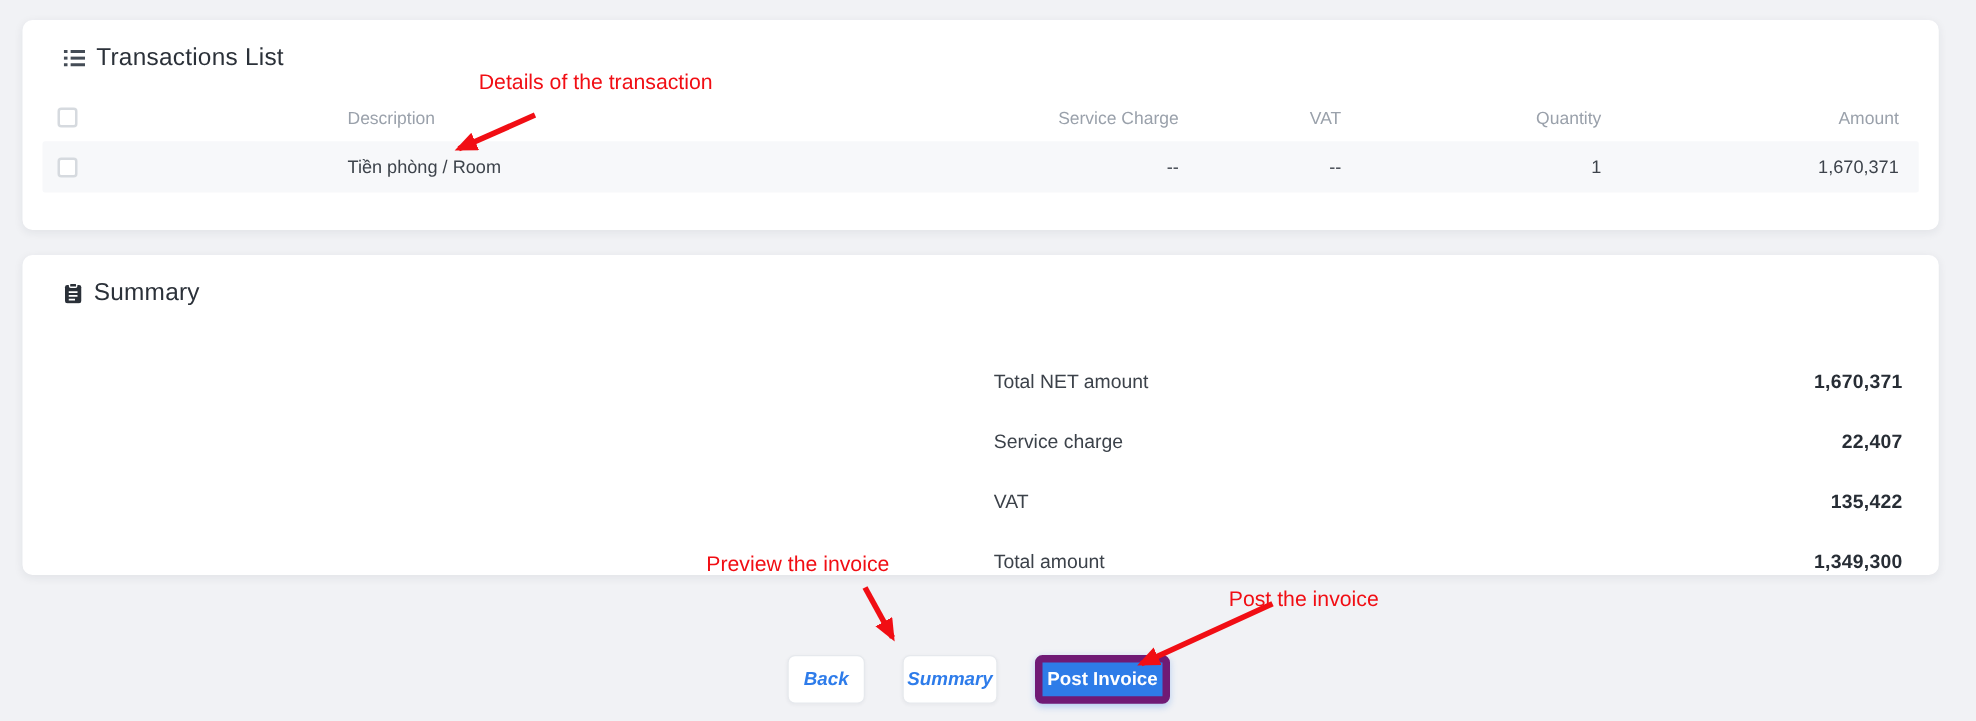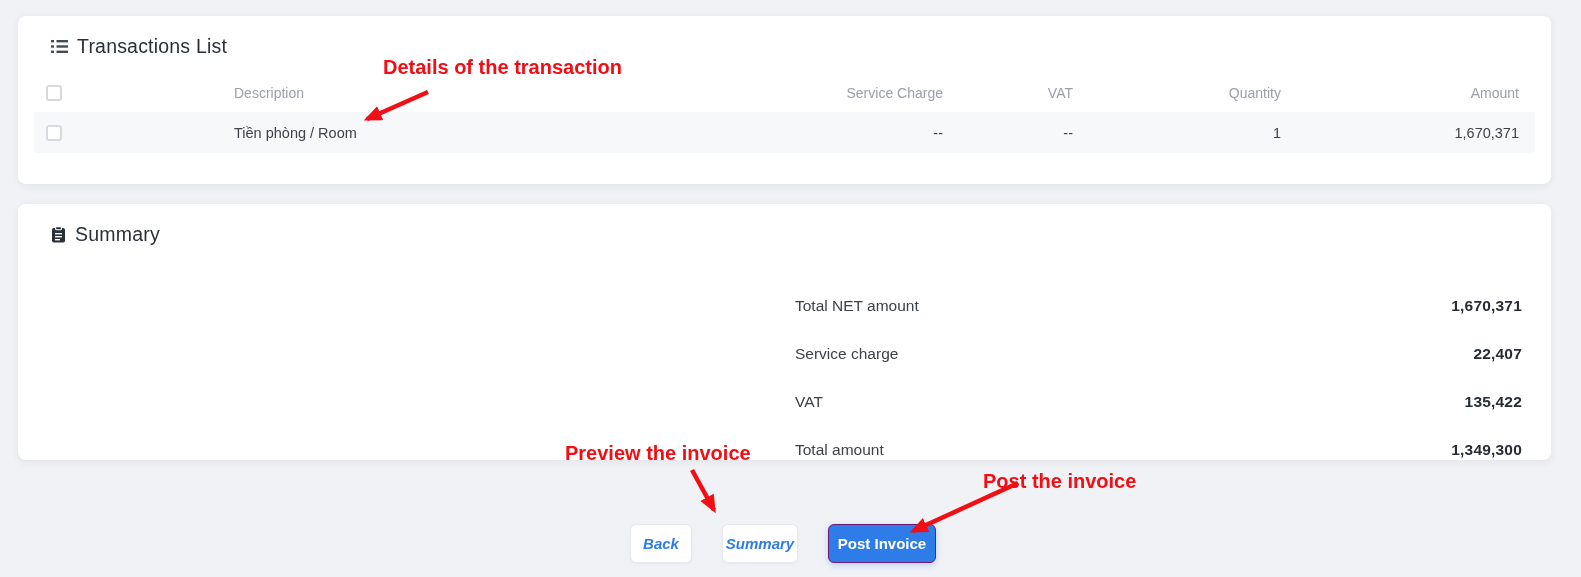--- a/index.html
+++ b/index.html
@@ -41,21 +41,21 @@
   .t-row { display: flex; align-items: center; }
   .t-row.head { height: 38px; color: #9aa1ab; font-size: 14px; }
   .t-row.data {
     height: 41px;
     background: #f7f8fa;
     border-radius: 2px;
     color: #3d434b;
     font-size: 14.5px;
   }
   .c-check { width: 200px; padding-left: 12px; }
-  .c-desc  { flex: 1; text-align: left; }
+  .c-desc  { flex: 1; text-align: left; margin-left: 44px; }
   .c-sc    { width: 240px; text-align: right; }
   .c-vat   { width: 130px; text-align: right; }
   .c-qty   { width: 208px; text-align: right; }
   .c-amt   { width: 254px; text-align: right; padding-right: 16px; }
 
   .checkbox {
     width: 16px; height: 16px;
     border: 2px solid #d6dadf;
     border-radius: 3px;
     background: #ffffff;
@@ -104,31 +104,31 @@
     border: 1px solid #e6e9ed;
     color: #2e7cea;
     box-shadow: 0 1px 3px rgba(30,40,60,0.05);
     font-style: italic;
   }
   .btn.back { width: 62px; }
   .btn.preview { width: 76px; }
   .btn.primary {
     width: 108px;
     background: #2e7ce8;
-    border: 1px solid #701a75;
+    border: 6px solid #701a75;
     color: #ffffff;
     box-shadow: 0 2px 6px rgba(46,124,232,0.30);
   }
 
   
   .anno {
     position: absolute;
     color: #f10e14;
-    font-size: 20px;
-    font-weight: 700;
+    font-size: 17px;
+    font-weight: 400;
     white-space: nowrap;
   }
   .anno.details { left: 383px; top: 56px; }
   .anno.preview { left: 565px; top: 442px; }
   .anno.post    { left: 983px; top: 450px; margin-top: 20px; }
 
   .overlay {
     position: absolute;
     inset: 0;
     pointer-events: none;

